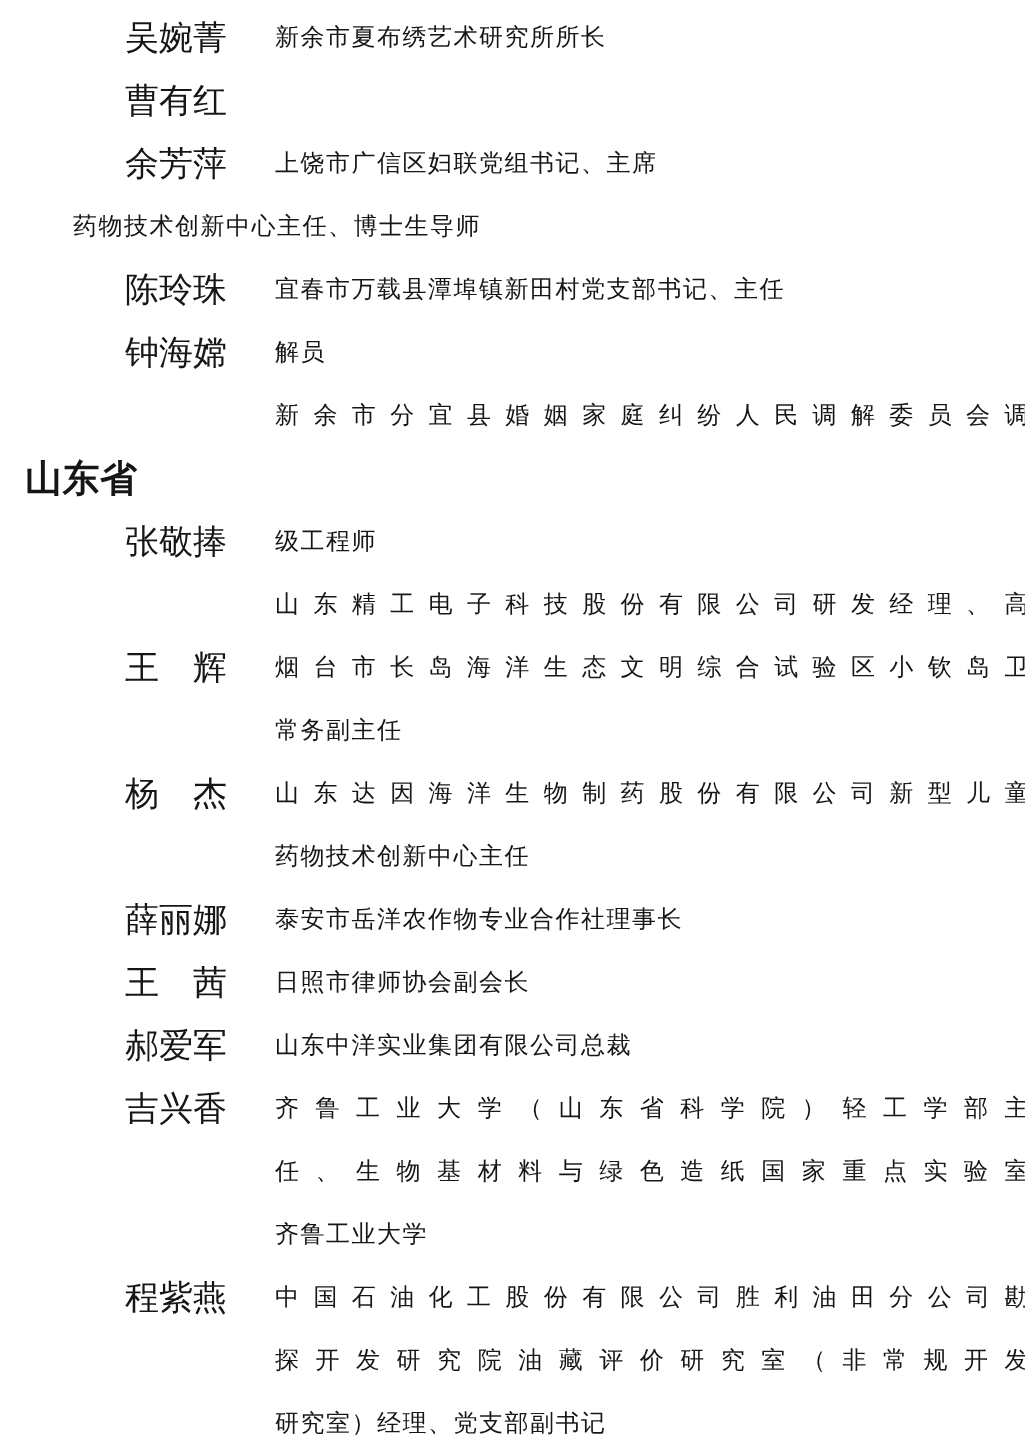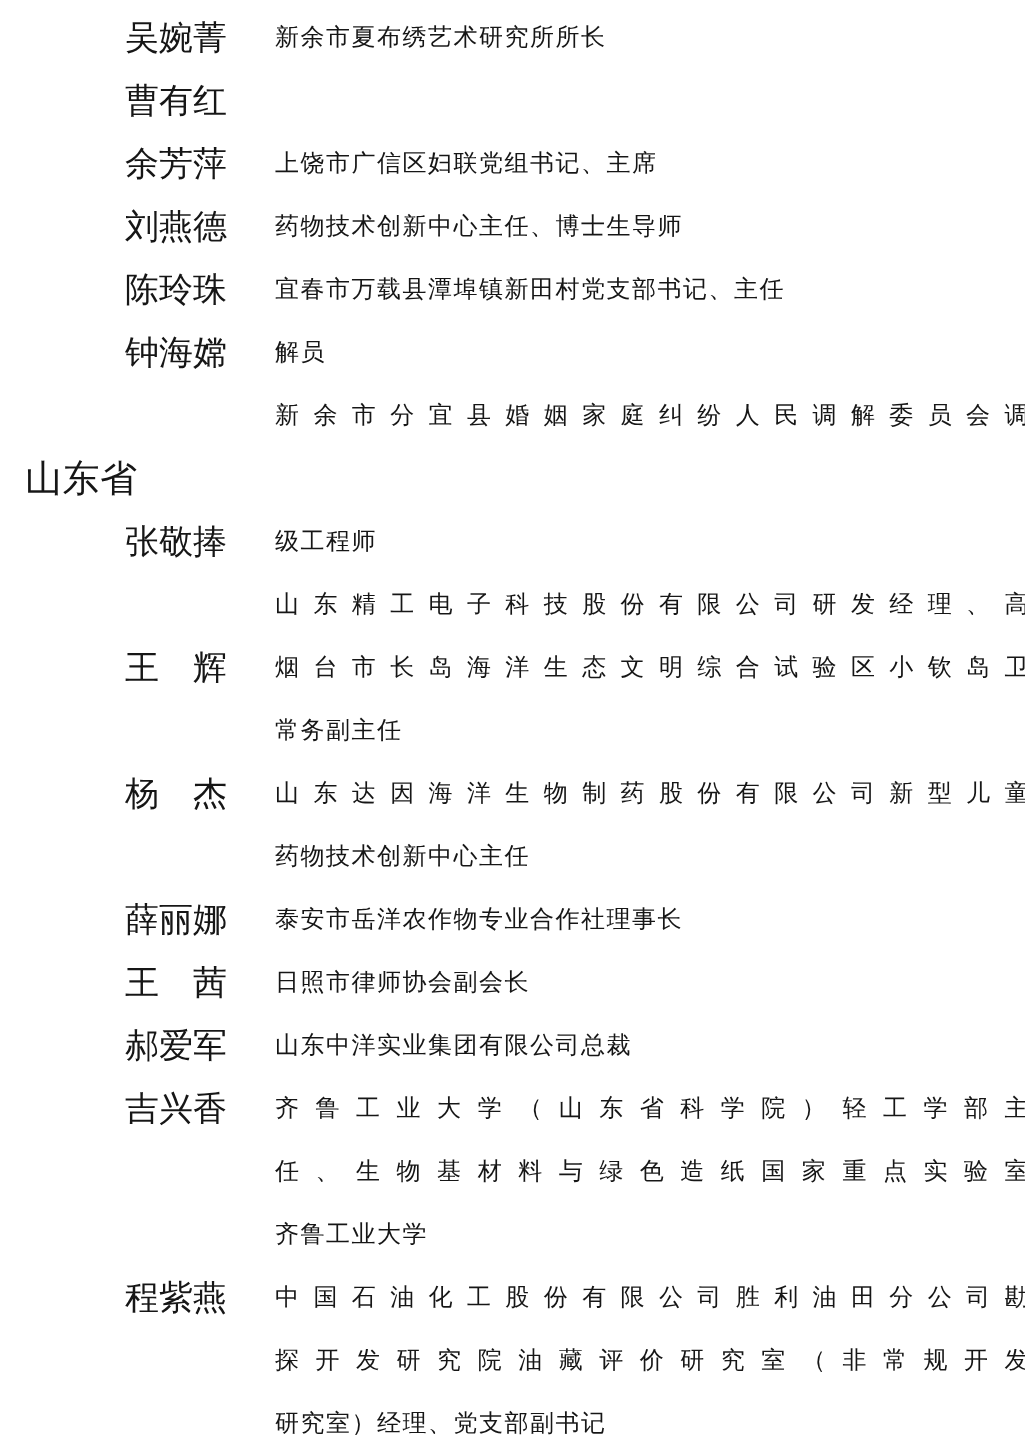--- a/index.html
+++ b/index.html
@@ -43,21 +43,21 @@
   }
   
   .tl.jline {
     white-space: normal;
     text-align: justify;
     text-align-last: justify;
   }
   .province-header {
     margin-left: 25px;
     font-size: 37px;
-    font-weight: normal;
+    font-weight: bold;
     line-height: 63px;
     letter-spacing: 0.5px;
   }
 </style>
 </head>
 <body style="background: rgb(255, 255, 255); color: rgb(22, 22, 22);">
 
 <main class="roster">
   <section>
   <div class="entry">
@@ -72,21 +72,20 @@
   </div>
 
   <div class="entry">
     <span class="name">余芳萍</span>
     <span class="title">
           <div class="tl">上饶市广信区妇联党组书记、主席</div>
         </span>
   </div>
 
   <div class="entry">
-    <span class="name">刘燕德</span>
     <span class="title">
           <div class="tl">药物技术创新中心主任、博士生导师</div>
         </span>
   </div>
 
   <div class="entry">
     <span class="name">陈玲珠</span>
     <span class="title">
           <div class="tl">宜春市万载县潭埠镇新田村党支部书记、主任</div>
         </span>

